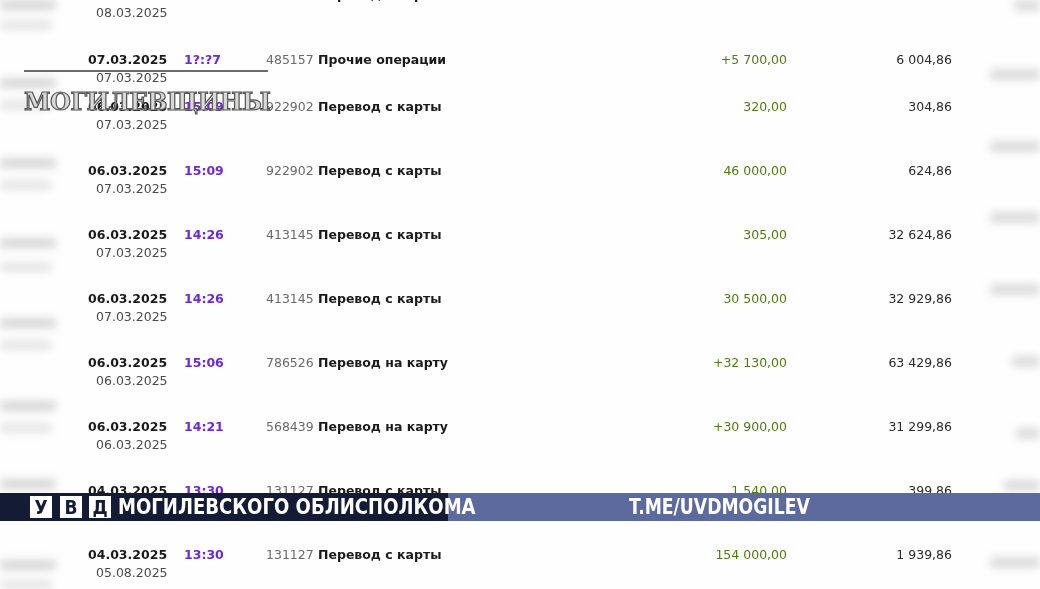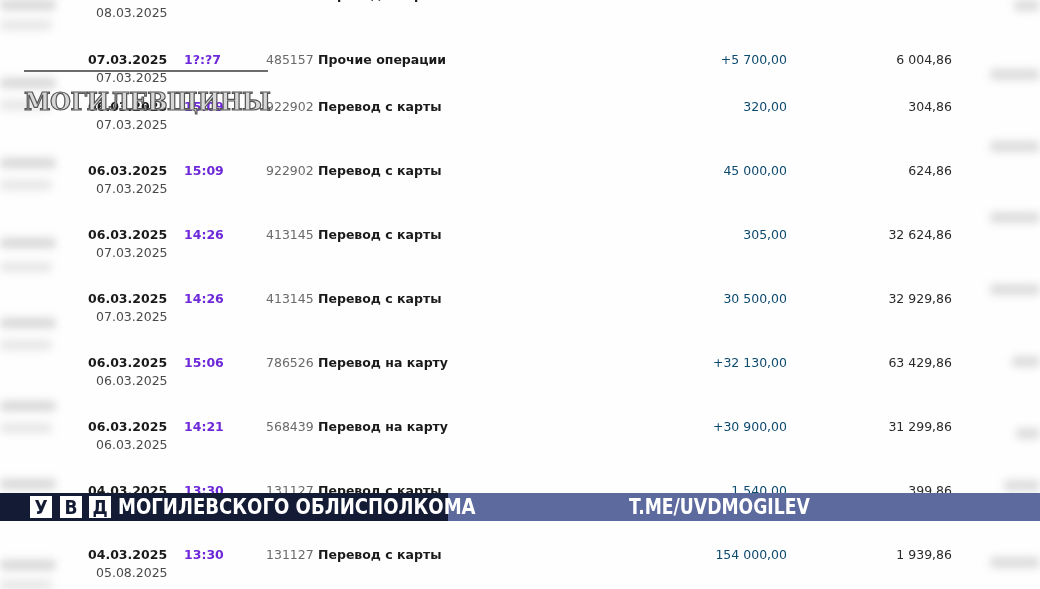--- a/index.html
+++ b/index.html
@@ -10,21 +10,21 @@
     color:#1e1e1e;
   }
   .statement { position:absolute; left:0; top:0; width:1040px; height:589px; }
   .row { position:absolute; left:0; width:1040px; height:40px; }
   .cell { position:absolute; font-size:12.5px; line-height:18px; white-space:nowrap; }
   .c-date { left:88px; font-weight:bold; color:#1a1a1a; }
   .c-date2 { left:88px; top:18px; color:#4a4a4a;margin-left:8px; }
   .c-time { left:184px; font-weight:bold; color:#6d28d9; }
   .c-code { left:266px; color:#6a6a6a; }
   .c-desc { left:318px; font-weight:bold; color:#1a1a1a; }
-  .c-amount { right:253px; text-align:left; color:#0c4a6e; }
+  .c-amount { right:253px; text-align:left; color:#4d7c0f; }
   .c-balance { right:88px; text-align:right; color:#2a2a2a; }
   .blur-l { position:absolute; left:0; width:56px; height:10px; background:#c9c9c9; filter:blur(4px); border-radius:4px; opacity:.75; }
   .blur-l2 { position:absolute; left:0; width:52px; height:10px; background:#d6d6d6; filter:blur(4px); border-radius:4px; opacity:.6; }
   .blur-r { position:absolute; right:0; width:50px; height:11px; background:#cdcdcd; filter:blur(4px); border-radius:4px; opacity:.7; }
 
   .logo { position:absolute; left:24px; top:31px; width:244px; height:70px; }
   .logo-top {
     position:absolute; left:0; top:0; font-family:"DejaVu Serif", serif; font-weight:bold;
     font-size:36px; line-height:36px; letter-spacing:-1px; color:#d4d4d4;
     -webkit-text-stroke:1.5px #5b5b5b; transform:scaleY(1.0);
@@ -79,21 +79,21 @@
     <span class="cell c-amount">320,00</span>
     <span class="cell c-balance">304,86</span>
   </div>
 
   <div class="row" style="top:162px;">
     <span class="cell c-date">06.03.2025</span>
     <span class="cell c-date2">07.03.2025</span>
     <span class="cell c-time">15:09</span>
     <span class="cell c-code">922902</span>
     <span class="cell c-desc">Перевод с карты</span>
-    <span class="cell c-amount">45 000,00</span>
+    <span class="cell c-amount">46 000,00</span>
     <span class="cell c-balance">624,86</span>
   </div>
 
   <div class="row" style="top:226px;">
     <span class="cell c-date">06.03.2025</span>
     <span class="cell c-date2">07.03.2025</span>
     <span class="cell c-time">14:26</span>
     <span class="cell c-code">413145</span>
     <span class="cell c-desc">Перевод с карты</span>
     <span class="cell c-amount">305,00</span>

